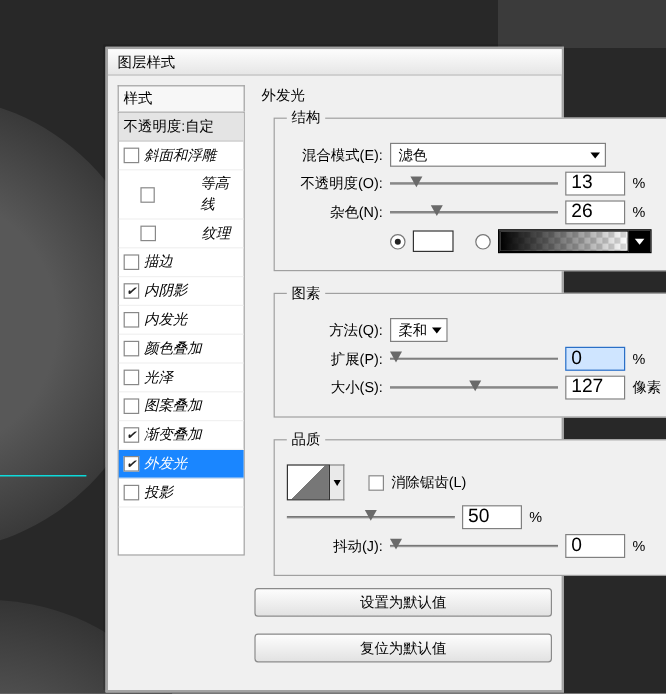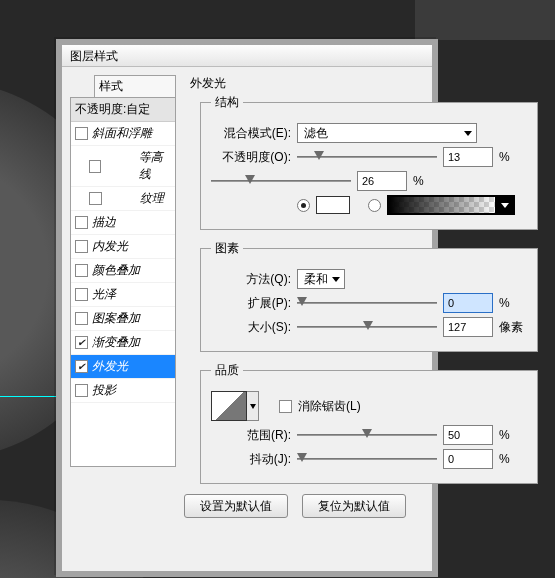--- a/index.html
+++ b/index.html
@@ -30,26 +30,26 @@
   .bg-ellipse.e2 { left: -200px; top: 500px; background: radial-gradient(circle at 50% 50%, #505050 40%, #1a1a1a 100%);}
   .hline {
     position: absolute;
     left: 0; top: 396px;
     width: 72px; height: 1px;
     background: #00ffff;
   }
 
   .dialog {
     position: absolute;
-    left: 56px;
+    left: 88px;
     top: 39px;
     width: 382px;
     height: 538px;
     background: #f0f0f0;
-    border: 6px solid #a3a3a3;
+    border: 2px solid #a3a3a3;
     box-shadow: -2px -2px 0 rgba(0,0,0,0.15);
   }
   .titlebar {
     height: 22px;
     line-height: 22px;
     padding: 0 8px;
     background: linear-gradient(#fdfdfd, #e6e6e6);
     border-bottom: 1px solid #bcbcbc;
   }
   .dialog-body {
@@ -59,21 +59,20 @@
   }
 
   .styles-panel {
     width: 106px;
   }
   .styles-header {
     border: 1px solid #a0a0a0;
     background: #f7f7f7;
     padding: 2px 4px;
     border-bottom: none;
-    margin-left: 24px;
   }
   .styles-list {
     border: 1px solid #a0a0a0;
     background: #fff;
     height: 370px;
   }
   .blend-row {
     background: #e4e4e4;
     padding: 3px 4px;
     border-bottom: 1px solid #ccc;
@@ -165,21 +164,21 @@
     border-right: 5px solid transparent;
     border-top: 9px solid #6a6a6a;
   }
   .numbox {
     width: 50px;
     height: 20px;
     border: 1px solid #808080;
     background: #fff;
     padding: 1px 4px;
     font-family: inherit;
-    font-size: 11px;
+    font-size: 16px;
   }
   .numbox.focus {
     background: #cfe5ff;
     border: 1px solid #2a6fc6;
   }
   .unit { width: 28px; }
 
   .radio {
     width: 13px; height: 13px;
     border: 1px solid #777;
@@ -259,21 +258,23 @@
     height: 24px;
     line-height: 22px;
     text-align: center;
     border: 1px solid #8a8a8a;
     background: linear-gradient(#fdfdfd, #e2e2e2);
     border-radius: 3px;
   }
   .btn-row {
     display: flex;
     gap: 14px;
+    justify-content: center;
     margin-top: 4px;
+    flex-direction: column;
   }
 </style>
 </head>
 <body>
 
 <div class="bg-dark-grad"></div>
 <div class="bg-ellipse e1"></div>
 <div class="bg-ellipse e2"></div>
 <div class="hline"></div>
 
@@ -297,20 +298,24 @@
             </div>
             <div class="style-row indent1">
               <span class="chk"></span>
               <span>纹理</span>
             </div>
             <div class="style-row">
               <span class="chk"></span>
               <span>描边</span>
             </div>
             <div class="style-row">
+              <span class="chk checked"></span>
+              <span>内阴影</span>
+            </div>
+            <div class="style-row">
               <span class="chk"></span>
               <span>内发光</span>
             </div>
             <div class="style-row">
               <span class="chk"></span>
               <span>颜色叠加</span>
             </div>
             <div class="style-row">
               <span class="chk"></span>
               <span>光泽</span>
@@ -353,20 +358,21 @@
           <span class="lbl">不透明度(O):</span>
           <span class="slider">
             <span class="track"></span>
               <span class="thumb" style="left: 16.9px;"></span>
           </span>
           <input class="numbox" value="13" style="">
           <span class="unit">%</span>
         </div>
 
         <div class="row">
+          <span class="lbl">杂色(N):</span>
           <span class="slider">
             <span class="track"></span>
               <span class="thumb" style="left: 33.8px;"></span>
           </span>
           <input class="numbox" value="26" style="">
           <span class="unit">%</span>
         </div>
 
         <div class="row" style="padding-left:86px;">
           <span class="radio checked"></span>
@@ -423,21 +429,20 @@
             <span class="contour-caret">
                 <span class="c"></span>
               </span>
           </span>
           <span style="width:8px;"></span>
           <span class="chk"></span>
           <span>消除锯齿(L)</span>
         </div>
 
         <div class="row">
-          <span class="lbl">范围(R):</span>
           <span class="slider">
             <span class="track"></span>
               <span class="thumb" style="left: 65px;"></span>
           </span>
           <input class="numbox" value="50" style="">
           <span class="unit">%</span>
         </div>
 
         <div class="row">
           <span class="lbl">抖动(J):</span>

